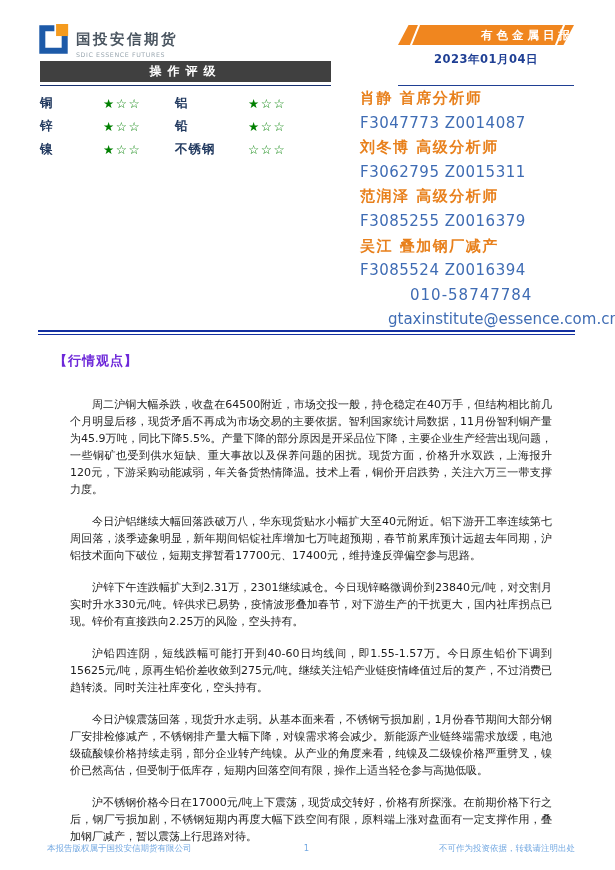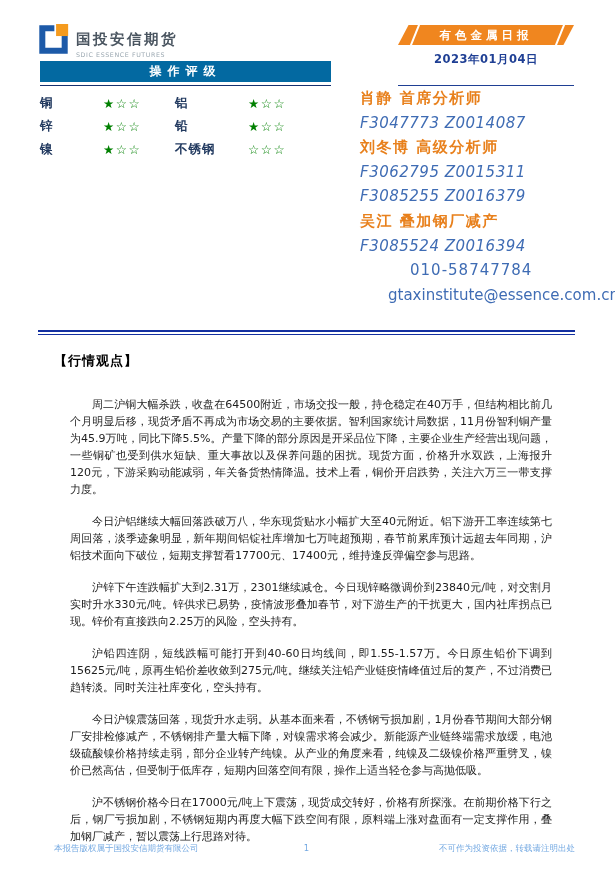--- a/index.html
+++ b/index.html
@@ -15,66 +15,66 @@
   .logo-text { display:flex; flex-direction:column; margin-top:6px; }
   .logo-cn { font-size:14.5px; font-weight:bold; color:#4a5560; letter-spacing:2.5px;font-family:Liberation Mono, monospace; }
   .logo-en { font-size:6.3px; color:#9aa7b0; letter-spacing:0.6px; margin-top:2px; }
 
   
   .banner-wrap { position:absolute; left:398px; top:25px; width:176px; height:20px; }
   .banner {
     width:100%; height:100%; background:#f0861f;
     clip-path:polygon(6% 0, 100% 0, 94% 100%, 0 100%);
     color:#fff; font-weight:bold; font-size:11.5px; line-height:20px;
-    text-align:center; letter-spacing:4px;
+    text-align:right; letter-spacing:4px;
   }
   .banner-slash { position:absolute; top:-3px; width:2px; height:26px; background:#ffffff; transform:rotate(22deg); }
   .banner-slash.left  { left:16px; }
   .banner-slash.right { right:13px; }
   .date-line {
     position:absolute; left:398px; top:52px; width:176px;
     text-align:center; color:#1f3f94; font-weight:bold; font-size:11.5px;
     padding-bottom:18px; border-bottom:1.8px solid #1f3f94; letter-spacing:0.5px;
   }
 
   
   .ratings { position:absolute; left:40px; top:61px; width:291px; }
   .ratings-header {
-    background:#0369a1; color:#ffffff; height:21px; line-height:21px;
+    background:#404040; color:#ffffff; height:21px; line-height:21px;
     text-align:center; font-weight:bold; font-size:12px; letter-spacing:6px;
   }
   .ratings-rule { border-top:1.8px solid #17306e; margin-top:3px; }
   .ratings-body { margin-top:6px; }
   .ratings-row { display:flex; align-items:center; height:23px; font-size:12.5px; }
   .cell-name  { width:63px;  color:#21395f; font-weight:bold; letter-spacing:1px; }
   .cell-stars { width:72px;  color:#008000; font-size:12.5px; letter-spacing:1.5px; white-space:nowrap; }
   .cell-name2 { width:73px;  color:#21395f; font-weight:bold; letter-spacing:1px; }
   .cell-stars2{ flex:1;      color:#008000; font-size:12.5px; letter-spacing:1.5px; white-space:nowrap; }
 
   
   .analysts { position:absolute; left:360px; top:86px; width:215px; font-size:15px; }
   .analyst-name { color:#e8801c; font-weight:bold; line-height:24.6px; letter-spacing:1.5px; }
-  .analyst-ids  { color:#3f6cb4; line-height:24.6px; letter-spacing:0.5px;font-style:italic; }
+  .analyst-ids  { color:#3f6cb4; line-height:24.6px; letter-spacing:0.5px; }
   .contact-phone { color:#3f6cb4; line-height:24.6px; padding-left:50px; letter-spacing:1px; }
   .contact-email { color:#3f6cb4; line-height:24.6px; padding-left:28px;text-align:right; }
 
   
   .divider { position:absolute; left:38px; top:330px; width:537px; height:5px;
              border-top:2px solid #1430a0; border-bottom:1px solid #1430a0; }
 
   
-  .section-title { position:absolute; left:54px; top:352px; font-size:13px; font-weight:bold; color:#000000; letter-spacing:1px;text-align:center; }
+  .section-title { position:absolute; left:54px; top:352px; font-size:13px; font-weight:bold; color:#6d28d9; letter-spacing:1px;text-align:center; }
   .body-text { position:absolute; left:55px; top:381px; width:512px;
                font-size:11px; line-height:17px; color:#1d1d1d; text-align:justify; }
   .body-text p { text-indent:2em; margin:15px; }
 
   
   .footer { position:absolute; left:38px; top:843px; width:537px;
             font-size:8.5px; color:#74a9e2; }
-  .footer-left  { position:absolute; left:16px; }
+  .footer-left  { position:absolute; left:9px; }
   .footer-page  { position:absolute; left:0; right:0; text-align:center; }
   .footer-right { position:absolute; right:0; }
 </style>
 </head>
 <body>
 
 <div class="page">
 
   <div class="logo">
     <div class="logo-mark">
@@ -119,20 +119,21 @@
         <span class="cell-stars2">☆☆☆</span>
       </div>
     </div>
   </div>
 
   <div class="analysts">
     <div class="analyst-name">肖静 首席分析师</div>
     <div class="analyst-ids">F3047773 Z0014087</div>
     <div class="analyst-name">刘冬博 高级分析师</div>
     <div class="analyst-ids">F3062795 Z0015311</div>
+    <div class="analyst-name">范润泽 高级分析师</div>
     <div class="analyst-ids">F3085255 Z0016379</div>
     <div class="analyst-name">吴江 叠加钢厂减产</div>
     <div class="analyst-ids">F3085524 Z0016394</div>
     <div class="contact-phone">010-58747784</div>
     <div class="contact-email">gtaxinstitute@essence.com.cn</div>
   </div>
 
   <div class="divider"></div>
 
   <div class="section-title">【行情观点】</div>

